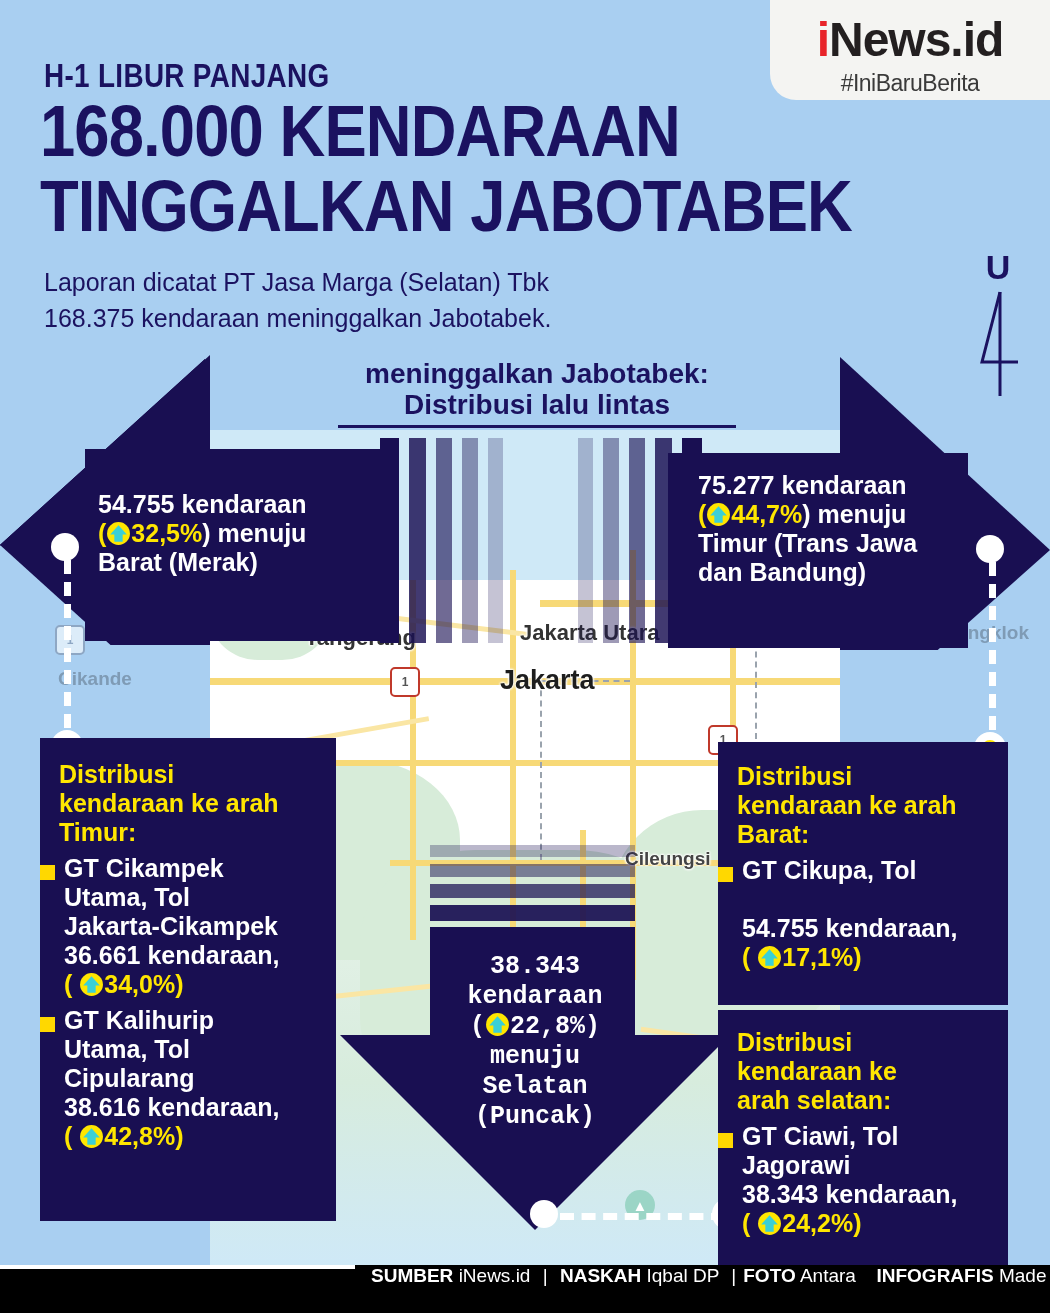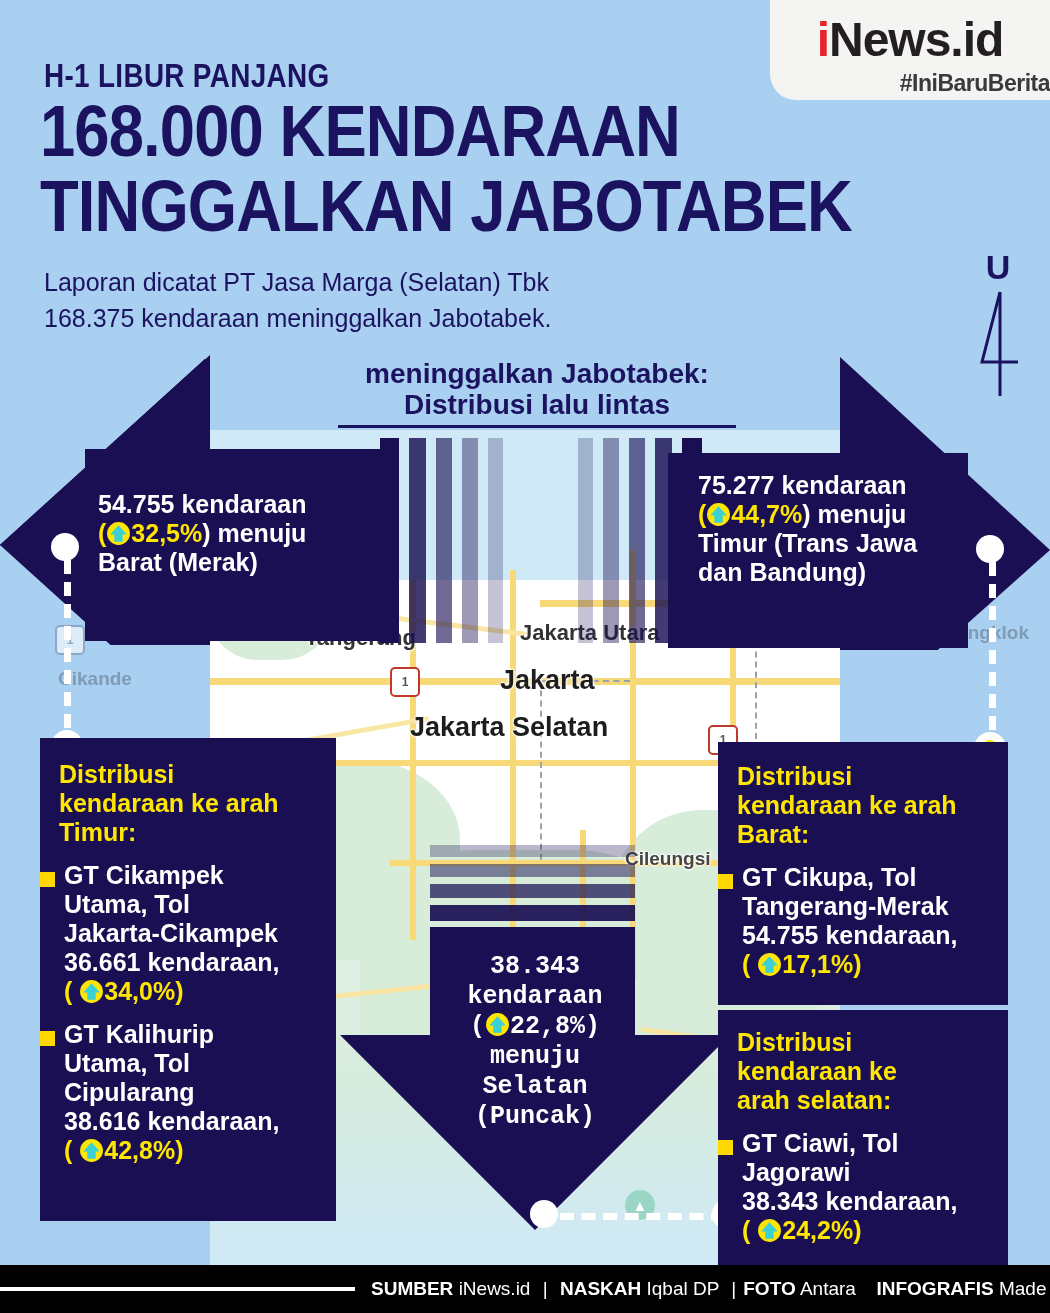--- a/index.html
+++ b/index.html
@@ -48,22 +48,22 @@
   .sub{position:absolute;left:44px;font-size:25px;color:#1b1260;font-weight:400;}
   .sub.l1{top:268px;}
   .sub.l2{top:304px;}
 
   
   .logo{position:absolute;left:770px;top:-34px;width:280px;height:134px;background:#f4f4f2;
     border-radius:0 0 0 26px;box-shadow:0 0 0 0 transparent;}
   .logo .lg-main{position:absolute;left:0;top:46px;width:280px;text-align:center;
     font-size:48px;font-weight:700;color:#231f20;letter-spacing:-1px;}
   .logo .lg-main .i{color:#e8242a;}
-  .logo .lg-tag{position:absolute;left:0;top:104px;width:280px;text-align:right;
-    font-size:23px;font-weight:700;color:#3a3a3a;letter-spacing:-.5px;}
+  .logo .lg-tag{position:absolute;left:0;top:104px;width:280px;text-align:center;
+    font-size:23px;font-weight:400;color:#3a3a3a;letter-spacing:-.5px;}
 
   
   .compass{position:absolute;left:968px;top:248px;width:60px;height:150px;}
   .compass .u{position:absolute;left:0;top:0;width:60px;text-align:center;font-size:34px;font-weight:800;color:#1b1260;}
   .compass svg{position:absolute;left:0;top:42px;}
   .panel{position:absolute;background:#190f52;color:#fff;}
   .panel .body{font-size:25px;line-height:1.16;font-weight:700;}
   .yellow{color:#ffe600;}
   .ytitle{color:#ffe600;font-weight:800;}
 
@@ -82,31 +82,31 @@
   .dashline-h{position:absolute;height:0;border-top:7px dashed #ffffff;}
   .dot-plain{position:absolute;width:28px;height:28px;border-radius:50%;background:#fff;}
   .dot-ring{position:absolute;width:32px;height:32px;border-radius:50%;background:#fff;
     display:flex;align-items:center;justify-content:center;}
   .dot-ring i{display:block;width:16px;height:16px;border-radius:50%;background:#ffe600;}
 
   
   .bsq{display:inline-block;width:15px;height:15px;background:#ffd800;margin-right:8px;
     vertical-align:.06em;}
   .blist{margin:0;padding:0;list-style:none;}
-  .blist li{display:flex;align-items:flex-start;gap:0;margin-top:14px;}
+  .blist li{display:flex;align-items:flex-start;gap:0;margin-top:7px;}
   .blist li .mark{flex:0 0 24px;padding-top:11px;}
   .blist li .txt{flex:1;}
 
   
   .legend{position:absolute;left:50px;top:1236px;font-size:20px;font-style:italic;font-weight:800;color:#1b1260;
     display:flex;align-items:center;gap:9px;}
 
   
   .footer{position:absolute;left:0;bottom:0;width:1050px;height:48px;background:#000;
-    display:flex;align-items:center;}
+    display:flex;}
   .footer .rule{height:4px;background:#fff;width:355px;margin-left:0px;}
   .footer .credits{color:#fff;font-size:19px;white-space:nowrap;margin-left:16px;}
   .footer .credits b{font-weight:800;}
   .footer .credits .sep{margin:0 7px;}
 
   
   .distro{position:absolute;left:337px;top:358px;width:400px;text-align:center;}
   .distro .t{font-size:28px;font-weight:800;color:#1b1260;line-height:1.12;}
   .distro .ul{margin:4px auto 0;height:3px;background:#1b1260;width:398px;}
 </style>
@@ -137,21 +137,20 @@
     <div class="road thin" style="left:430px;top:610px;width:190px;height:5px;transform:rotate(8deg);"></div>
     <div class="road" style="left:370px;top:400px;width:6px;height:220px;"></div>
 
     <div class="dashb" style="left:330px;top:250px;height:180px;"></div>
     <div class="dashb" style="left:545px;top:150px;height:210px;"></div>
     <div class="dashh" style="left:330px;top:250px;width:90px;"></div>
 
     <div class="map-label mid" style="left:95px;top:195px;">Tangerang</div>
     <div class="map-label mid" style="left:310px;top:190px;">Jakarta Utara</div>
     <div class="map-label big" style="left:290px;top:235px;">Jakarta</div>
-    <div class="map-label big" style="left:200px;top:282px;">Jakarta Selatan</div>
     <div class="map-label sm" style="left:415px;top:418px;">Cileungsi</div>
     <div class="hwyshield" style="left:180px;top:237px;">1</div>
     <div class="hwyshield" style="left:498px;top:295px;">1</div>
     <div class="poi" style="left:415px;top:760px;">▲</div>
   </div>
 
   <div class="outside-label" style="left:58px;top:668px;">Cikande</div>
   <div class="outside-label" style="left:935px;top:622px;">sdengklok</div>
   <div class="hwyshield blue" style="left:55px;top:625px;">1</div>
 
@@ -334,21 +333,21 @@
       <div class="body ytitle">
         <span>Distribusi</span><br>
         <span>kendaraan ke arah</span><br>
         <span>Barat:</span>
       </div>
       <ul class="blist" style="margin-left:-19px;">
         <li>
           <span class="mark"><span class="bsq"></span></span>
           <span class="txt body">
             <span>GT Cikupa, Tol</span><br>
-            <span>Tangerang-Merak</span><br>
+            <br>
             <span>54.755 kendaraan,</span><br>
             <span class="yellow">(</span> <span class="upb"><svg viewBox="0 0 24 24">
                   <circle cx="12" cy="12" r="11" fill="#ffe600"></circle>
                   <path d="M12 4 L20 13 L16 13 L16 20 L8 20 L8 13 L4 13 Z" fill="#3ad0d6"></path>
                 </svg></span><span class="yellow">17,1%</span><span class="yellow">)</span>
           </span>
         </li>
       </ul>
     </div>
   </div>

